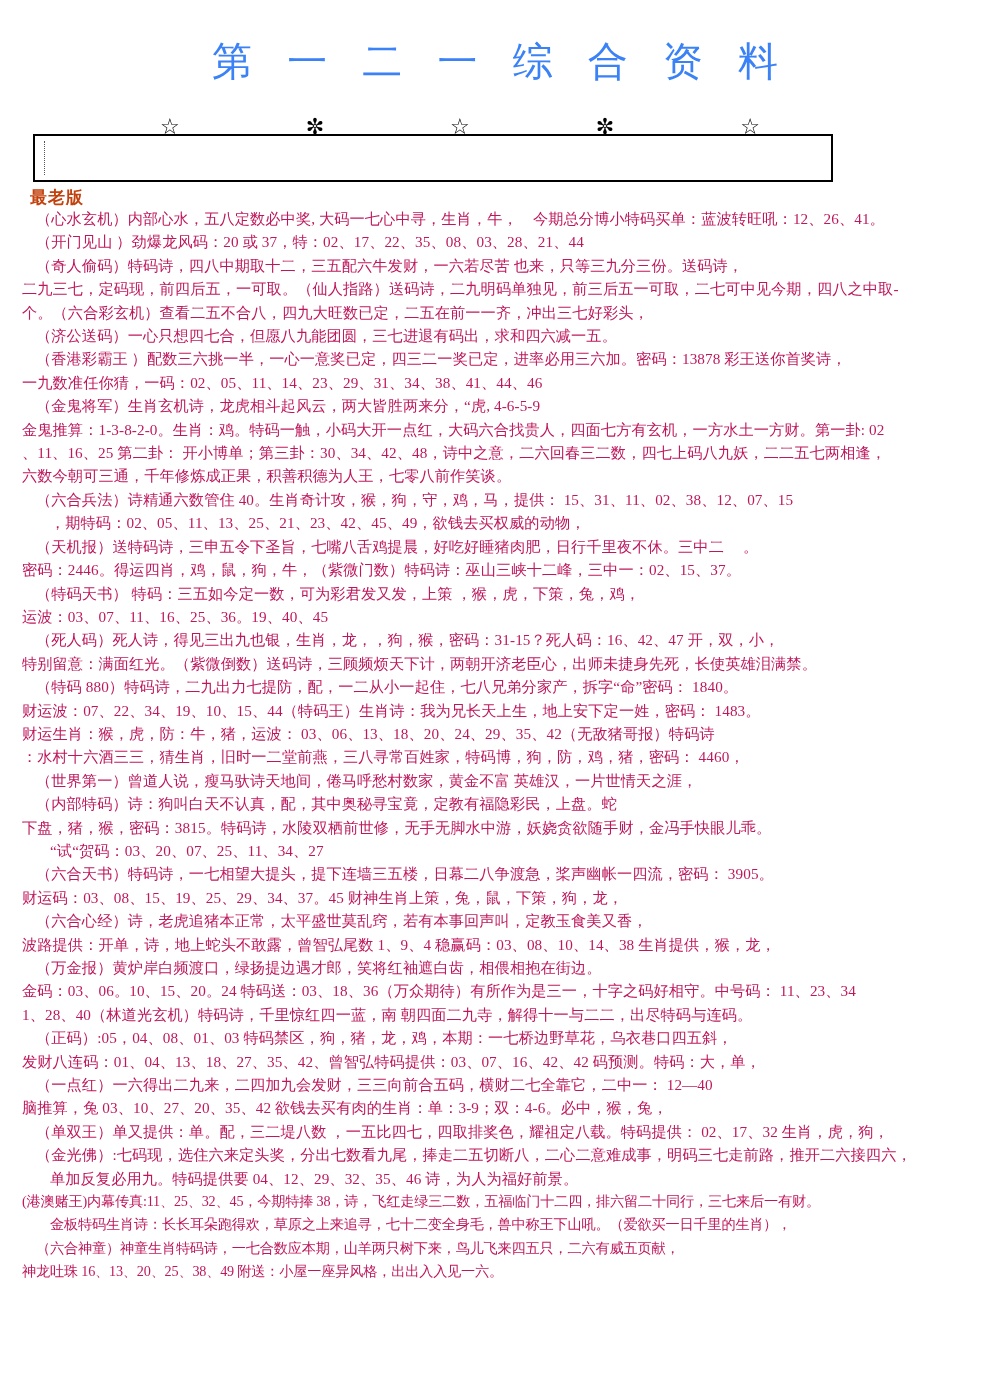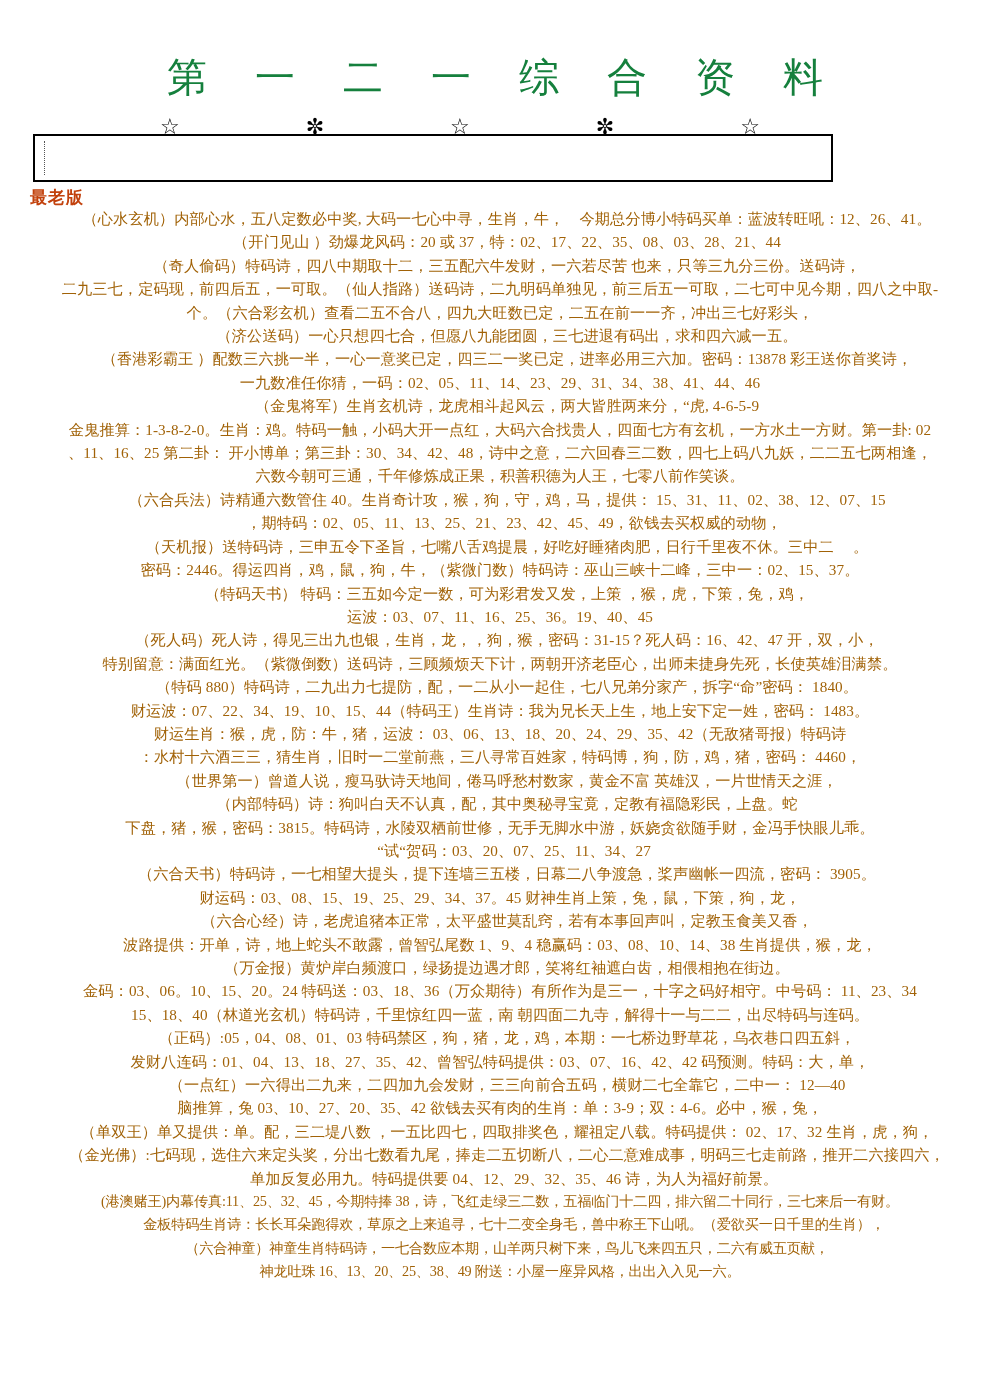--- a/index.html
+++ b/index.html
@@ -27,27 +27,26 @@
   
   .title-row {
     position: absolute;
     left: 0;
     top: 34px;
     width: 988px;
     text-align: center;
   }
   .doc-title {
     display: inline-block;
-    font-family: Liberation Mono, monospace;
+    font-family: Liberation Sans, sans-serif;
     font-size: 40px;
     font-weight: 400;
     letter-spacing: 12px;
-    color: #15803d;
+    color: #3b82f6;
     padding-left: 14px;
-    margin-top: 16px;
   }
 
   
   .symbol-strip {
     position: absolute;
     left: 160px;
     top: 108px;
     width: 600px;
     height: 30px;
     display: flex;
@@ -97,23 +96,22 @@
     position: absolute;
     left: 22px;
     top: 207px;
     width: 956px;
   }
   .line {
     font-family: "Liberation Serif", "DejaVu Serif", serif;
     font-size: 15.2px;
     line-height: 23.4px;
     white-space: pre;
-    color: #a16207;
+    color: #be185d;
     letter-spacing: 0.1px;
-    text-align: center;
   }
   .line.indent { padding-left: 14px; }
   .line.indent2 { padding-left: 28px; font-family: Liberation Serif, serif; }
   .line.small { font-size: 14.2px; }
   .line.tight { letter-spacing: -0.2px; }
 </style>
 </head>
 <body>
 
 <div class="page">
@@ -165,21 +163,21 @@
       <div class="line indent">（世界第一）曾道人说，瘦马驮诗天地间，倦马呼愁村数家，黄金不富 英雄汉，一片世情天之涯，</div>
       <div class="line indent">（内部特码）诗：狗叫白天不认真，配，其中奥秘寻宝竟，定教有福隐彩民，上盘。蛇</div>
       <div class="line">下盘，猪，猴，密码：3815。特码诗，水陵双栖前世修，无手无脚水中游，妖娆贪欲随手财，金冯手快眼儿乖。</div>
       <div class="line indent2">“试“贺码：03、20、07、25、11、34、27</div>
       <div class="line indent">（六合天书）特码诗，一七相望大提头，提下连墙三五楼，日幕二八争渡急，桨声幽帐一四流，密码： 3905。</div>
       <div class="line">财运码：03、08、15、19、25、29、34、37。45 财神生肖上策，兔，鼠，下策，狗，龙，</div>
       <div class="line indent">（六合心经）诗，老虎追猪本正常，太平盛世莫乱窍，若有本事回声叫，定教玉食美又香，</div>
       <div class="line">波路提供：开单，诗，地上蛇头不敢露，曾智弘尾数 1、9、4 稳赢码：03、08、10、14、38 生肖提供，猴，龙，</div>
       <div class="line indent">（万金报）黄炉岸白频渡口，绿扬提边遇才郎，笑将红袖遮白齿，相偎相抱在街边。</div>
       <div class="line">金码：03、06。10、15、20。24 特码送：03、18、36（万众期待）有所作为是三一，十字之码好相守。中号码： 11、23、34</div>
-      <div class="line">15、18、40（林道光玄机）特码诗，千里惊红四一蓝，南 朝四面二九寺，解得十一与二二，出尽特码与连码。</div>
+      <div class="line">1、28、40（林道光玄机）特码诗，千里惊红四一蓝，南 朝四面二九寺，解得十一与二二，出尽特码与连码。</div>
       <div class="line indent">（正码）:05，04、08、01、03 特码禁区，狗，猪，龙，鸡，本期：一七桥边野草花，乌衣巷口四五斜，</div>
       <div class="line">发财八连码：01、04、13、18、27、35、42、曾智弘特码提供：03、07、16、42、42 码预测。特码：大，单，</div>
       <div class="line indent">（一点红）一六得出二九来，二四加九会发财，三三向前合五码，横财二七全靠它，二中一： 12—40</div>
       <div class="line">脑推算，兔 03、10、27、20、35、42 欲钱去买有肉的生肖：单：3-9；双：4-6。必中，猴，兔，</div>
       <div class="line indent">（单双王）单又提供：单。配，三二堤八数 ，一五比四七，四取排奖色，耀祖定八载。特码提供： 02、17、32 生肖，虎，狗，</div>
       <div class="line indent">（金光佛）:七码现，选住六来定头奖，分出七数看九尾，捧走二五切断八，二心二意难成事，明码三七走前路，推开二六接四六，</div>
       <div class="line indent2">单加反复必用九。特码提供要 04、12、29、32、35、46 诗，为人为福好前景。</div>
       <div class="line small tight">(港澳赌王)内幕传真:11、25、32、45，今期特捧 38，诗，飞红走绿三二数，五福临门十二四，排六留二十同行，三七来后一有财。</div>
       <div class="line indent2 small tight">金板特码生肖诗：长长耳朵跑得欢，草原之上来追寻，七十二变全身毛，兽中称王下山吼。（爱欲买一日千里的生肖），</div>
       <div class="line indent small tight">（六合神童）神童生肖特码诗，一七合数应本期，山羊两只树下来，鸟儿飞来四五只，二六有威五页献，</div>

